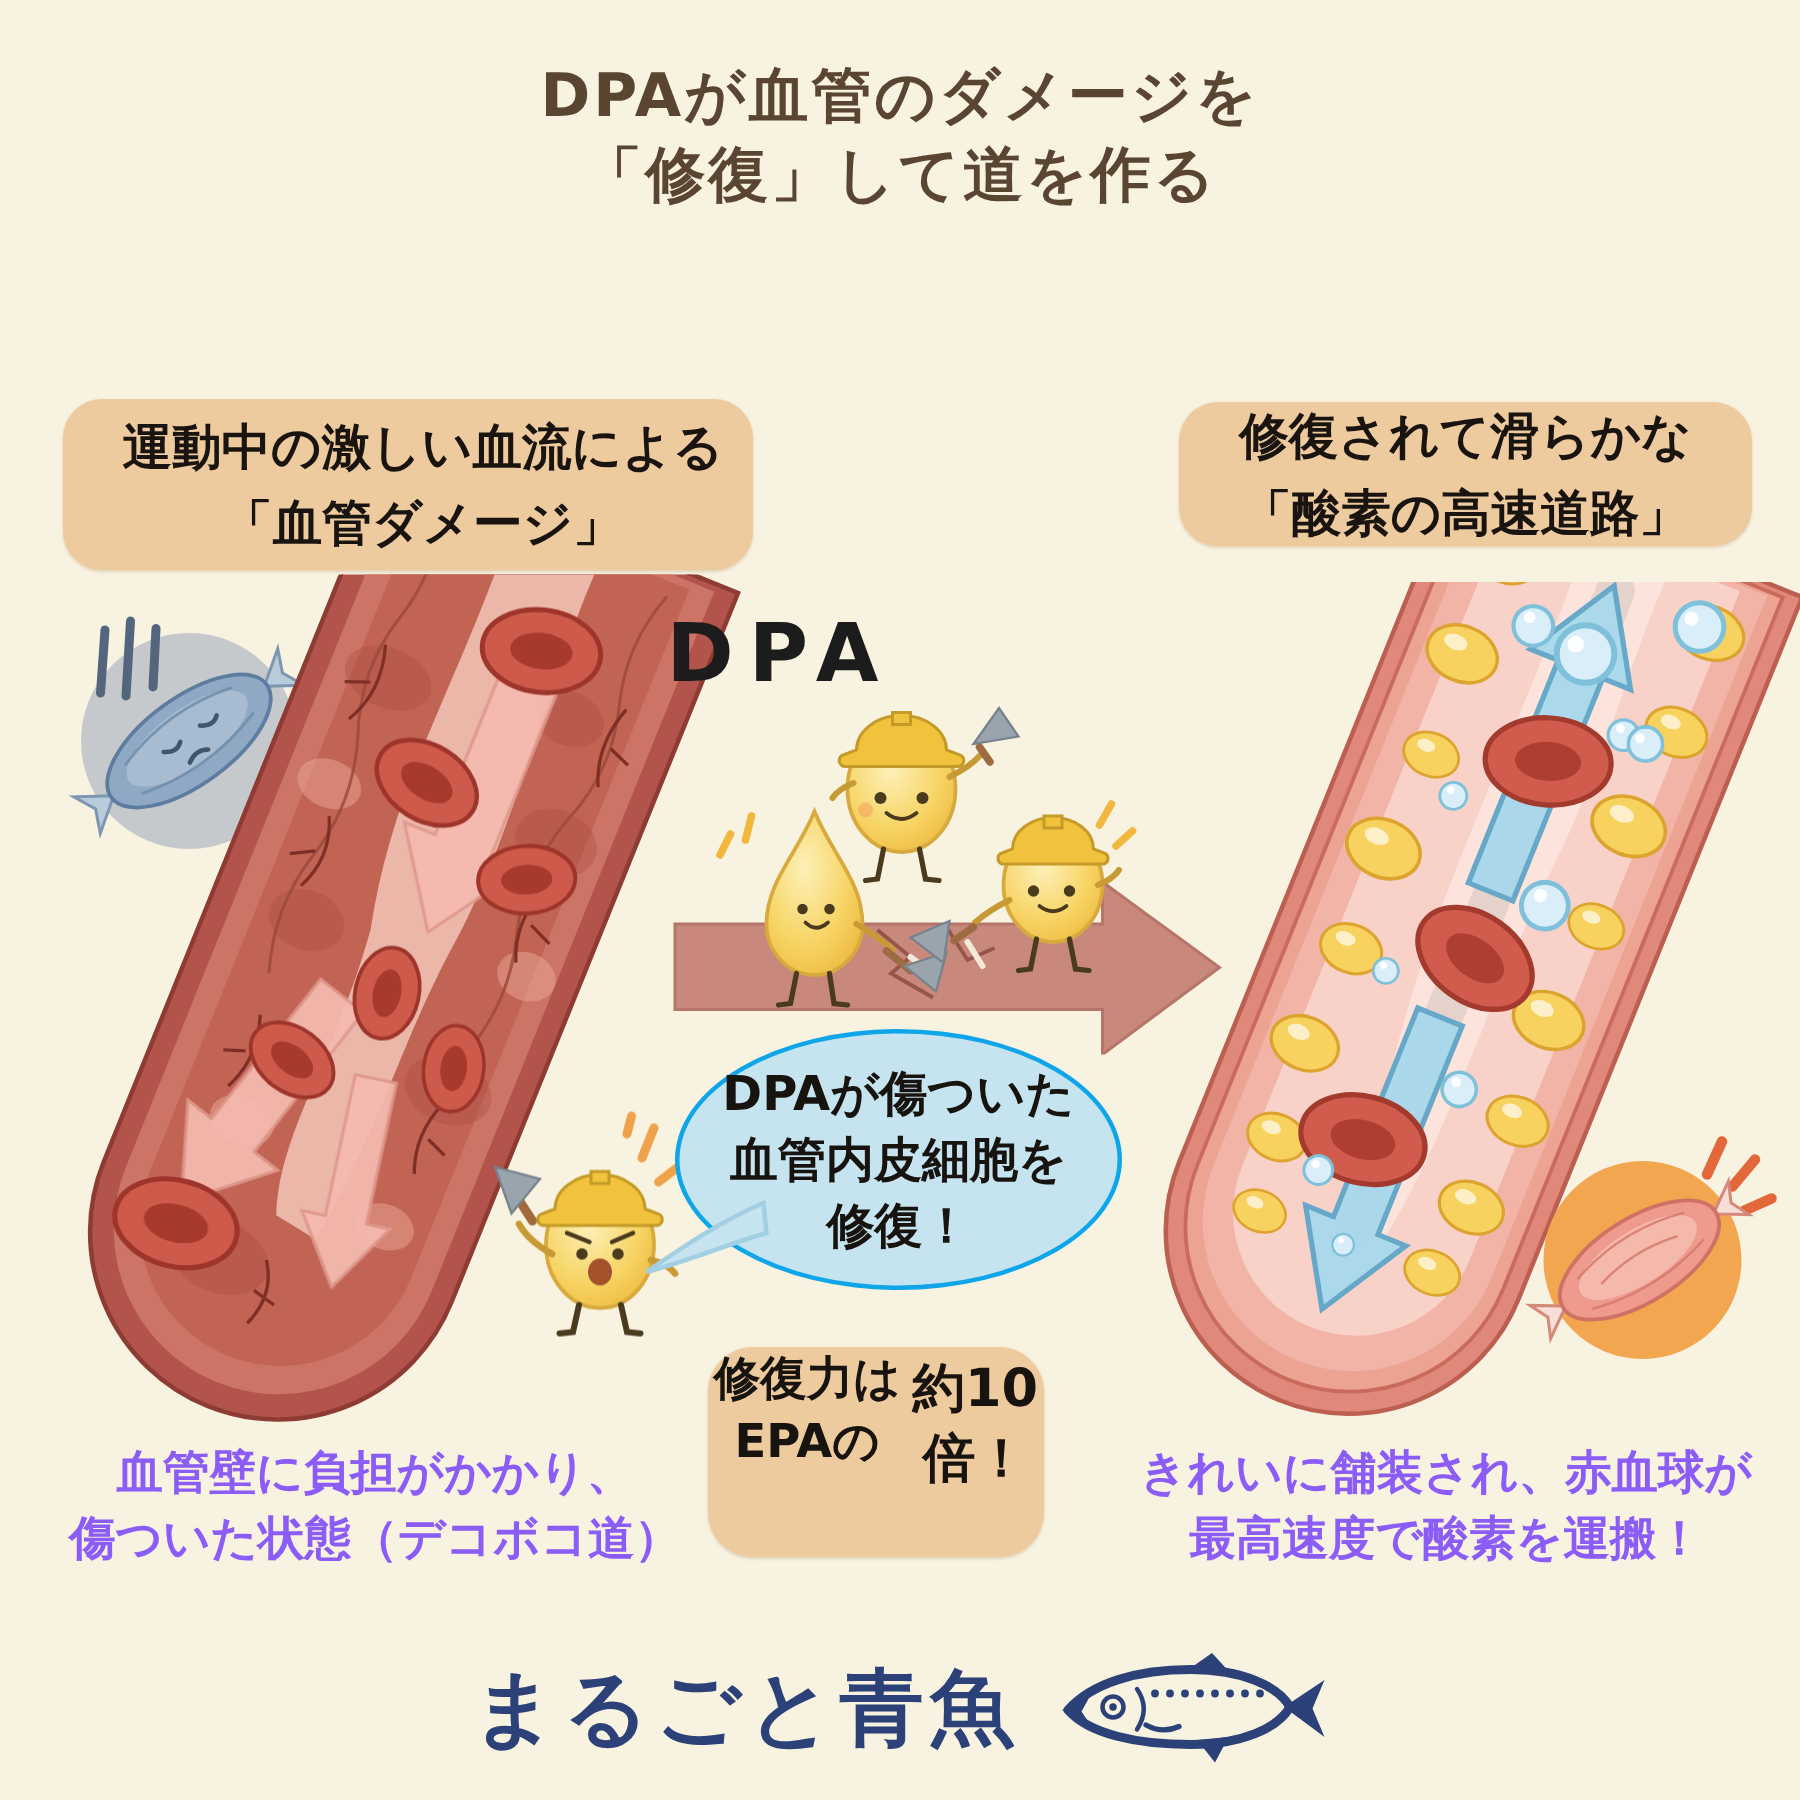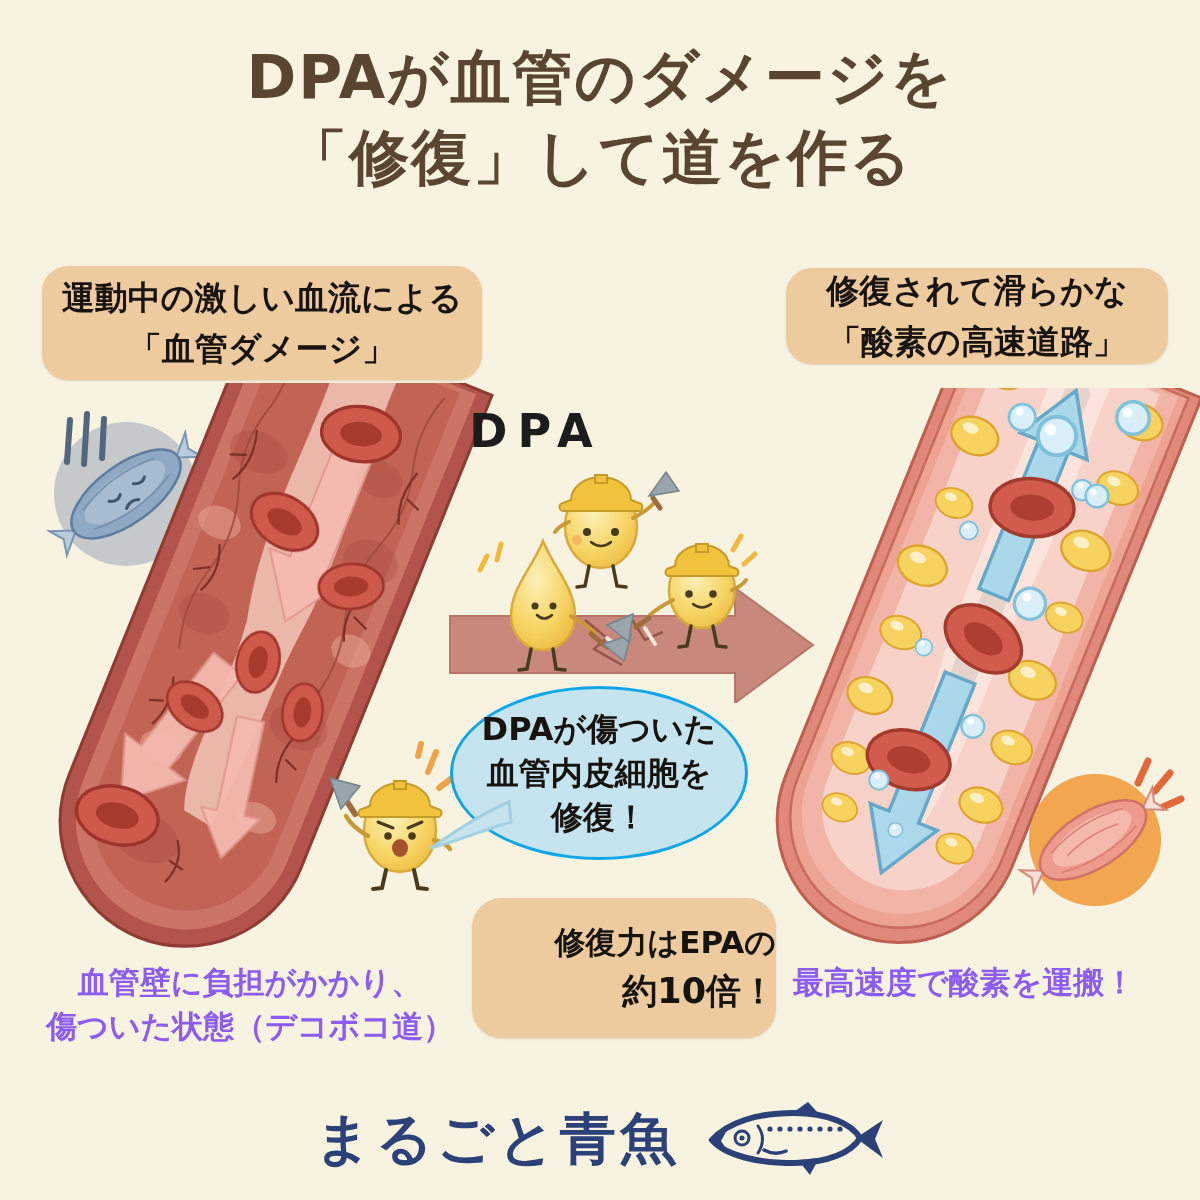--- a/index.html
+++ b/index.html
@@ -5,48 +5,48 @@
   html,body{margin:0;padding:0;}
   body{
     width:1200px;height:1200px;position:relative;overflow:hidden;
     background:#f8f2e0;
     font-family:"DejaVu Sans","Liberation Sans",sans-serif;
   }
   .abs{position:absolute;}
   
   .title{
     left:0;top:38px;width:1200px;text-align:center;
-    font-size:60px;font-weight:bold;color:#5a4533;line-height:1.33;
+    font-size:40px;font-weight:bold;color:#5a4533;line-height:1.33;
     letter-spacing:2px;
   }
   
   .tanbox{
     background:#eeca9f;border-radius:26px;text-align:center;
     font-size:33px;font-weight:bold;color:#191410;line-height:1.55;
     display:flex;flex-direction:column;justify-content:center;
     box-shadow:0 1px 2px rgba(160,120,70,.25);
   }
-  .label-left{left:42px;top:266px;width:440px;height:114px;}
+  .label-left{left:42px;top:266px;width:440px;height:114px;padding-left:20px;}
   .label-right{left:786px;top:268px;width:382px;height:96px;}
   
   .dpa-heading{
-    left:16px;top:404px;width:1040px;text-align:center;
-    font-size:46px;font-weight:bold;color:#1c1c1c;letter-spacing:10px;
+    left:0;top:404px;width:1040px;text-align:center;
+    font-size:54px;font-weight:bold;color:#1c1c1c;letter-spacing:10px;
   }
   
   .bubble{
     left:450px;top:686px;width:292px;height:168px;border-radius:50%;
     background:#c6e3f0;border:3px solid #0ea5e9;
     display:flex;flex-direction:column;justify-content:center;text-align:center;
     font-size:32px;font-weight:bold;color:#17130f;line-height:1.38;
   }
   
   .epabox{
-    left:472px;top:898px;width:304px;height:140px;background:#eeca9f;border-radius:30px;
-    display:flex;flex-direction:column;justify-content:center;text-align:right;
+    left:472px;top:898px;width:224px;height:140px;background:#eeca9f;border-radius:30px;
+    display:flex;flex-direction:row;justify-content:center;text-align:center;
     color:#17130f;box-shadow:0 1px 2px rgba(160,120,70,.25);
   }
   .epabox .l1{font-size:31px;font-weight:bold;}
   .epabox .l2{font-size:35px;font-weight:bold;margin-top:4px;}
   
   .caption{
     text-align:center;font-size:31px;font-weight:bold;color:#8b5cf6;line-height:1.42;
   }
   .cap-left{left:18px;top:960px;width:464px;}
   .cap-right{left:728px;top:960px;width:472px;}
@@ -386,20 +386,21 @@
 <div class="abs epabox">
   <div class="l1">修復力はEPAの</div>
   <div class="l2">約10倍！</div>
 </div>
 
 <div class="abs caption cap-left">
   <div>血管壁に負担がかかり、</div>
   <div>傷ついた状態（デコボコ道）</div>
 </div>
 <div class="abs caption cap-right">
+  <div>きれいに舗装され、赤血球が</div>
   <div>最高速度で酸素を運搬！</div>
 </div>
 
 <div class="abs footer">
   <span class="brand">まるごと青魚</span>
   <svg width="180" height="84" viewBox="0 0 180 84">
     <path d="M6,42 C22,24 52,15 88,15 C122,15 146,26 154,40 C146,54 122,65 88,65 C52,65 20,58 6,42 Z" fill="#f8f2e0" stroke="#2c4178" stroke-width="6" stroke-linejoin="round"></path>
     <path d="M2,42 L20,34 L15,43 L21,52 Z" fill="#2c4178"></path>
     <path d="M150,40 L177,22 L169,41 L177,60 Z" fill="#2c4178"></path>
     <path d="M82,18 L102,4 L113,16 Z" fill="#2c4178"></path>

